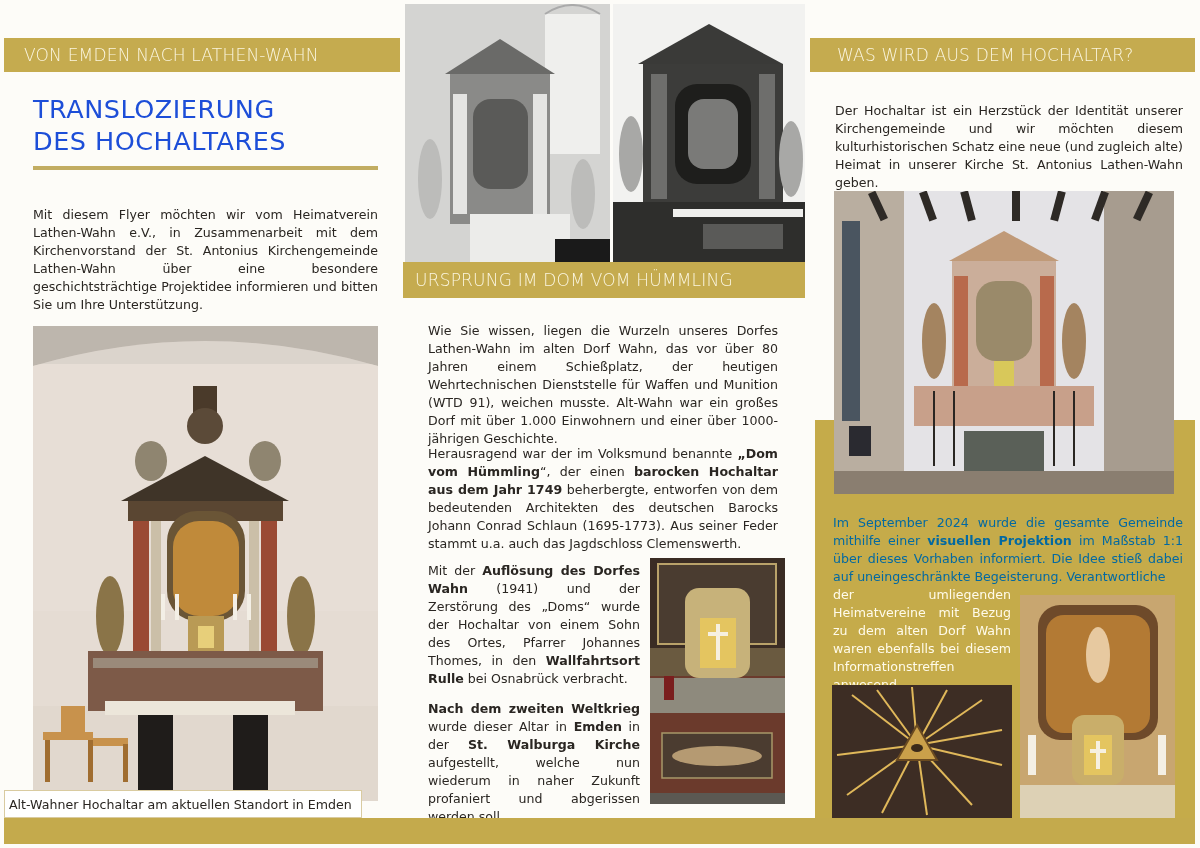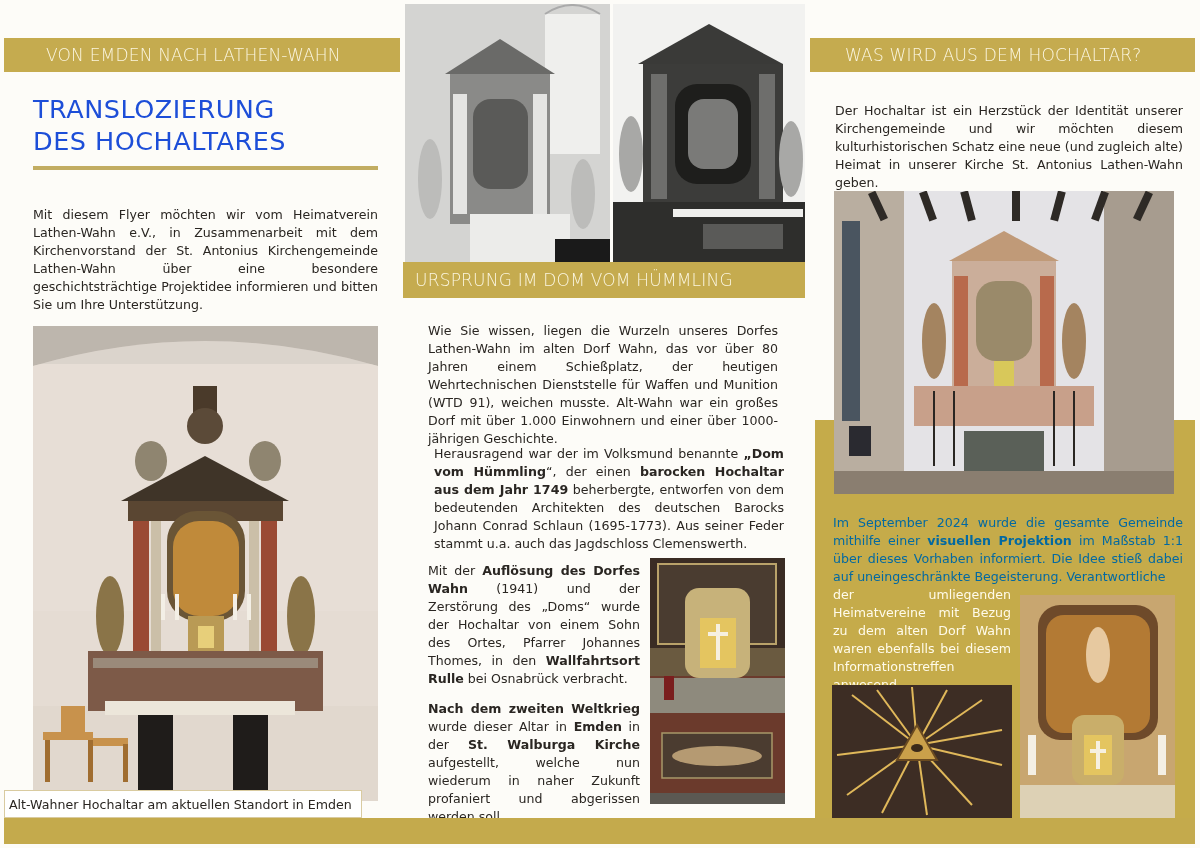--- a/index.html
+++ b/index.html
@@ -13,46 +13,46 @@
 
   .band {
     position: absolute; background: #c5ab4f; color: #fbf6e0;
     font-family: "DejaVu Sans", sans-serif; font-weight: 300;
     text-transform: uppercase; display: flex; align-items: center;
     letter-spacing: 0.2px;
   }
   .gold-bottom { position: absolute; background: #c4aa4c; }
 
   
-  #band-left { left: 4px; top: 38px; width: 396px; height: 34px; font-size: 17px; padding-left: 42px; }
+  #band-left { left: 4px; top: 38px; width: 396px; height: 34px; font-size: 17px; padding-left: 20px; }
   #title-left { position: absolute; left: 33px; top: 93px; font-size: 25.5px; line-height: 32px; font-weight: 400; letter-spacing: 0.5px; color: #1d4ed8; }
   #title-rule { position: absolute; left: 33px; top: 166px; width: 345px; height: 4px; background: #c2ad62; }
   #intro-left { position: absolute; left: 33px; top: 206px; width: 345px; font-size: 12.6px; line-height: 18px; text-align: justify; }
   #photo-left { position: absolute; left: 33px; top: 326px; width: 345px; height: 475px;
     background: linear-gradient(180deg, #c9c2bb 0 8%, #e6ddd5 8% 60%, #e1d7cc 60% 80%, #d8cdc1 80% 100%); overflow: hidden; }
   #caption-left { position: absolute; left: 4px; top: 790px; width: 358px; height: 28px; background: #fff;
     border: 1px solid #d9cba0; font-size: 12.6px; display: flex; align-items: center; padding-left: 4px; }
   #gold-bottom-left { left: 4px; top: 818px; width: 396px; height: 26px; }
 
   
   #photo-mid-1 { position: absolute; left: 5px; top: 4px; width: 205px; height: 258px; background: linear-gradient(180deg,#d8d8d6,#9c9c9a 45%,#6a6a68 100%); overflow: hidden; }
   #photo-mid-2 { position: absolute; left: 213px; top: 4px; width: 192px; height: 258px; background: linear-gradient(180deg,#eeeeec,#8a8a88 40%,#3c3c3a 100%); overflow: hidden; }
   #band-mid { left: 3px; top: 262px; width: 402px; height: 36px; font-size: 17px; padding-left: 12px; }
   .mid-text { position: absolute; font-size: 12.6px; line-height: 18px; text-align: justify; }
   #mid-p1 { left: 28px; top: 322px; width: 350px; }
-  #mid-p2 { left: 28px; top: 445px; width: 350px; margin-left: 6px; }
+  #mid-p2 { left: 28px; top: 445px; width: 350px; }
   #mid-p3 { left: 28px; top: 562px; width: 212px; }
   #mid-p4 { left: 28px; top: 700px; width: 212px; }
   .mid-text b { font-weight: 700; }
   #photo-mid-3 { position: absolute; left: 250px; top: 558px; width: 135px; height: 246px;
     background: linear-gradient(180deg,#3d2e24 0 20%, #6a5a40 20% 48%, #6b3b2d 48% 62%, #4b3a2e 62% 90%, #5a5650 90%); overflow: hidden; }
   #gold-bottom-mid { left: 0; top: 818px; width: 410px; height: 26px; }
 
   
-  #band-right { left: 0; top: 38px; width: 385px; height: 34px; font-size: 17px; padding-left: 35px; text-align: right; }
+  #band-right { left: 0; top: 38px; width: 385px; height: 34px; font-size: 17px; padding-left: 27px; text-align: right; }
   #right-p1 { position: absolute; left: 25px; top: 102px; width: 348px; font-size: 12.6px; line-height: 18px; text-align: justify; }
   #gold-box-right { position: absolute; left: 5px; top: 420px; width: 380px; height: 398px; background: #c5ab4a; }
   #photo-right-1 { position: absolute; left: 24px; top: 191px; width: 340px; height: 303px;
     background: linear-gradient(180deg,#c9c3bb 0 8%, #e8e8ea 8% 70%, #a89d90 70% 100%); overflow: hidden; }
   #right-p2 { position: absolute; left: 23px; top: 514px; width: 350px; font-size: 12.6px; line-height: 18px; color: #0369a1; text-align: justify; }
   #right-p2 b { font-weight: 700; }
   #right-p3 { position: absolute; left: 23px; top: 586px; width: 178px; font-size: 12.6px; line-height: 18px; color: #fffbea; text-align: justify; }
   #photo-right-2 { position: absolute; left: 22px; top: 685px; width: 180px; height: 133px;
     background: linear-gradient(135deg,#3b2d25,#c99a40 45%,#e5c46a 52%,#6e4a34 70%,#2e2620); overflow: hidden; }
   #photo-right-3 { position: absolute; left: 210px; top: 595px; width: 155px; height: 223px;

